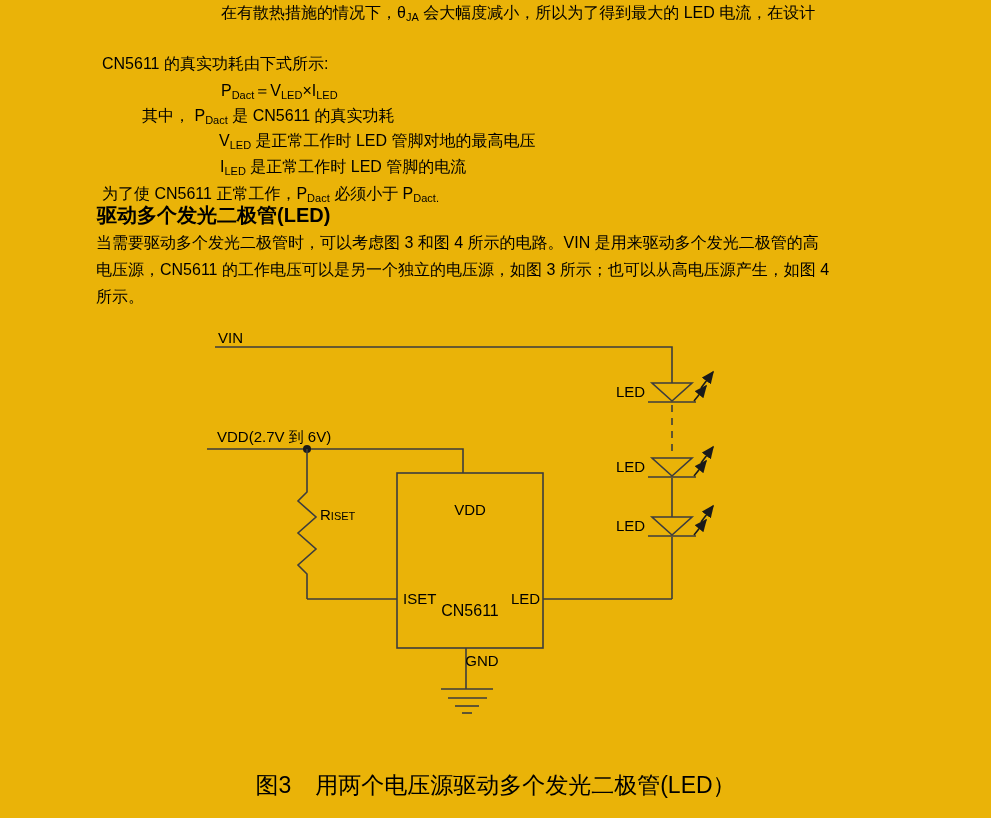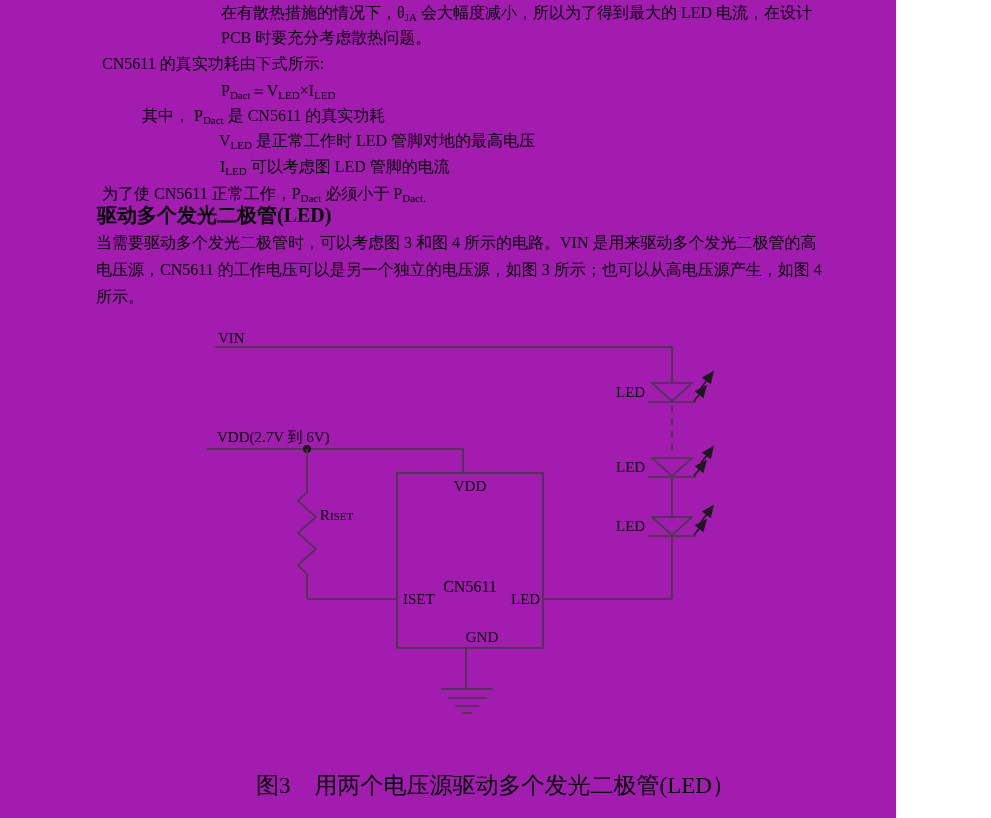--- a/index.html
+++ b/index.html
@@ -1,47 +1,46 @@
 <!DOCTYPE html>
 <html><head>
 <meta charset="utf-8">
 <style>
   html,body{margin:0;padding:0;background:#ffffff;}
   #page{
-    position:relative;width:896px;height:818px;background:#a21caf;overflow:hidden;
-    font-family:Liberation Serif, serif;color:#000000;
+    position:relative;width:991px;height:818px;background:#eab308;overflow:hidden;
+    font-family:Liberation Sans, sans-serif;color:#000000;
   }
   .tl{position:absolute;font-size:16px;line-height:20px;white-space:nowrap;}
   .sub{font-size:11px;vertical-align:-0.25em;}
   .sc{font-size:11px;}
   .heading{font-weight:bold;font-size:20px;}
   .diagram-label{position:absolute;font-size:15px;line-height:16px;white-space:nowrap;}
-  .box-center{position:absolute;left:397px;width:146px;text-align:center;}
+  .box-center{position:absolute;left:397px;width:146px;text-align:center;margin-top:24px;}
   .caption{position:absolute;left:0;width:991px;top:770px;text-align:center;font-size:23px;white-space:nowrap;}
   .cap-gap{margin-left:24px;}
   svg{position:absolute;left:0;top:0;}
 </style>
 </head>
 <body>
 
 <div id="page">
 
   <div class="tl" style="left:221px;top:3px;"><span>在有散热措施的情况下，θ</span><span class="sub">JA</span><span> 会大幅度减小，所以为了得到最大的 LED 电流，在设计</span></div>
 
-  <div class="tl" style="left:221px;top:28px;">PCB 时要充分考虑散热问题。</div>
 
   <div class="tl" style="left:102px;top:54px;">CN5611 的真实功耗由下式所示:</div>
 
   <div class="tl" style="left:221px;top:81px;"><span>P</span><span class="sub">Dact</span><span>＝V</span><span class="sub">LED</span><span>×I</span><span class="sub">LED</span></div>
 
   <div class="tl" style="left:142px;top:106px;"><span>其中， P</span><span class="sub">Dact</span><span> 是 CN5611 的真实功耗</span></div>
 
   <div class="tl" style="left:219px;top:131px;"><span>V</span><span class="sub">LED</span><span> 是正常工作时 LED 管脚对地的最高电压</span></div>
 
-  <div class="tl" style="left:220px;top:157px;"><span>I</span><span class="sub">LED</span><span> 可以考虑图 LED 管脚的电流</span></div>
+  <div class="tl" style="left:220px;top:157px;"><span>I</span><span class="sub">LED</span><span> 是正常工作时 LED 管脚的电流</span></div>
 
   <div class="tl" style="left:102px;top:184px;"><span>为了使 CN5611 正常工作，P</span><span class="sub">Dact</span><span> 必须小于 P</span><span class="sub">Dact.</span></div>
 
   <div class="tl heading" style="left:97px;top:205px;">驱动多个发光二极管(LED)</div>
 
   <div class="tl" style="left:96px;top:233px;">当需要驱动多个发光二极管时，可以考虑图 3 和图 4 所示的电路。VIN 是用来驱动多个发光二极管的高</div>
   <div class="tl" style="left:96px;top:260px;text-align:center;">电压源，CN5611 的工作电压可以是另一个独立的电压源，如图 3 所示；也可以从高电压源产生，如图 4</div>
   <div class="tl" style="left:96px;top:287px;">所示。</div>
 
   <svg width="991" height="818" viewBox="0 0 991 818">

